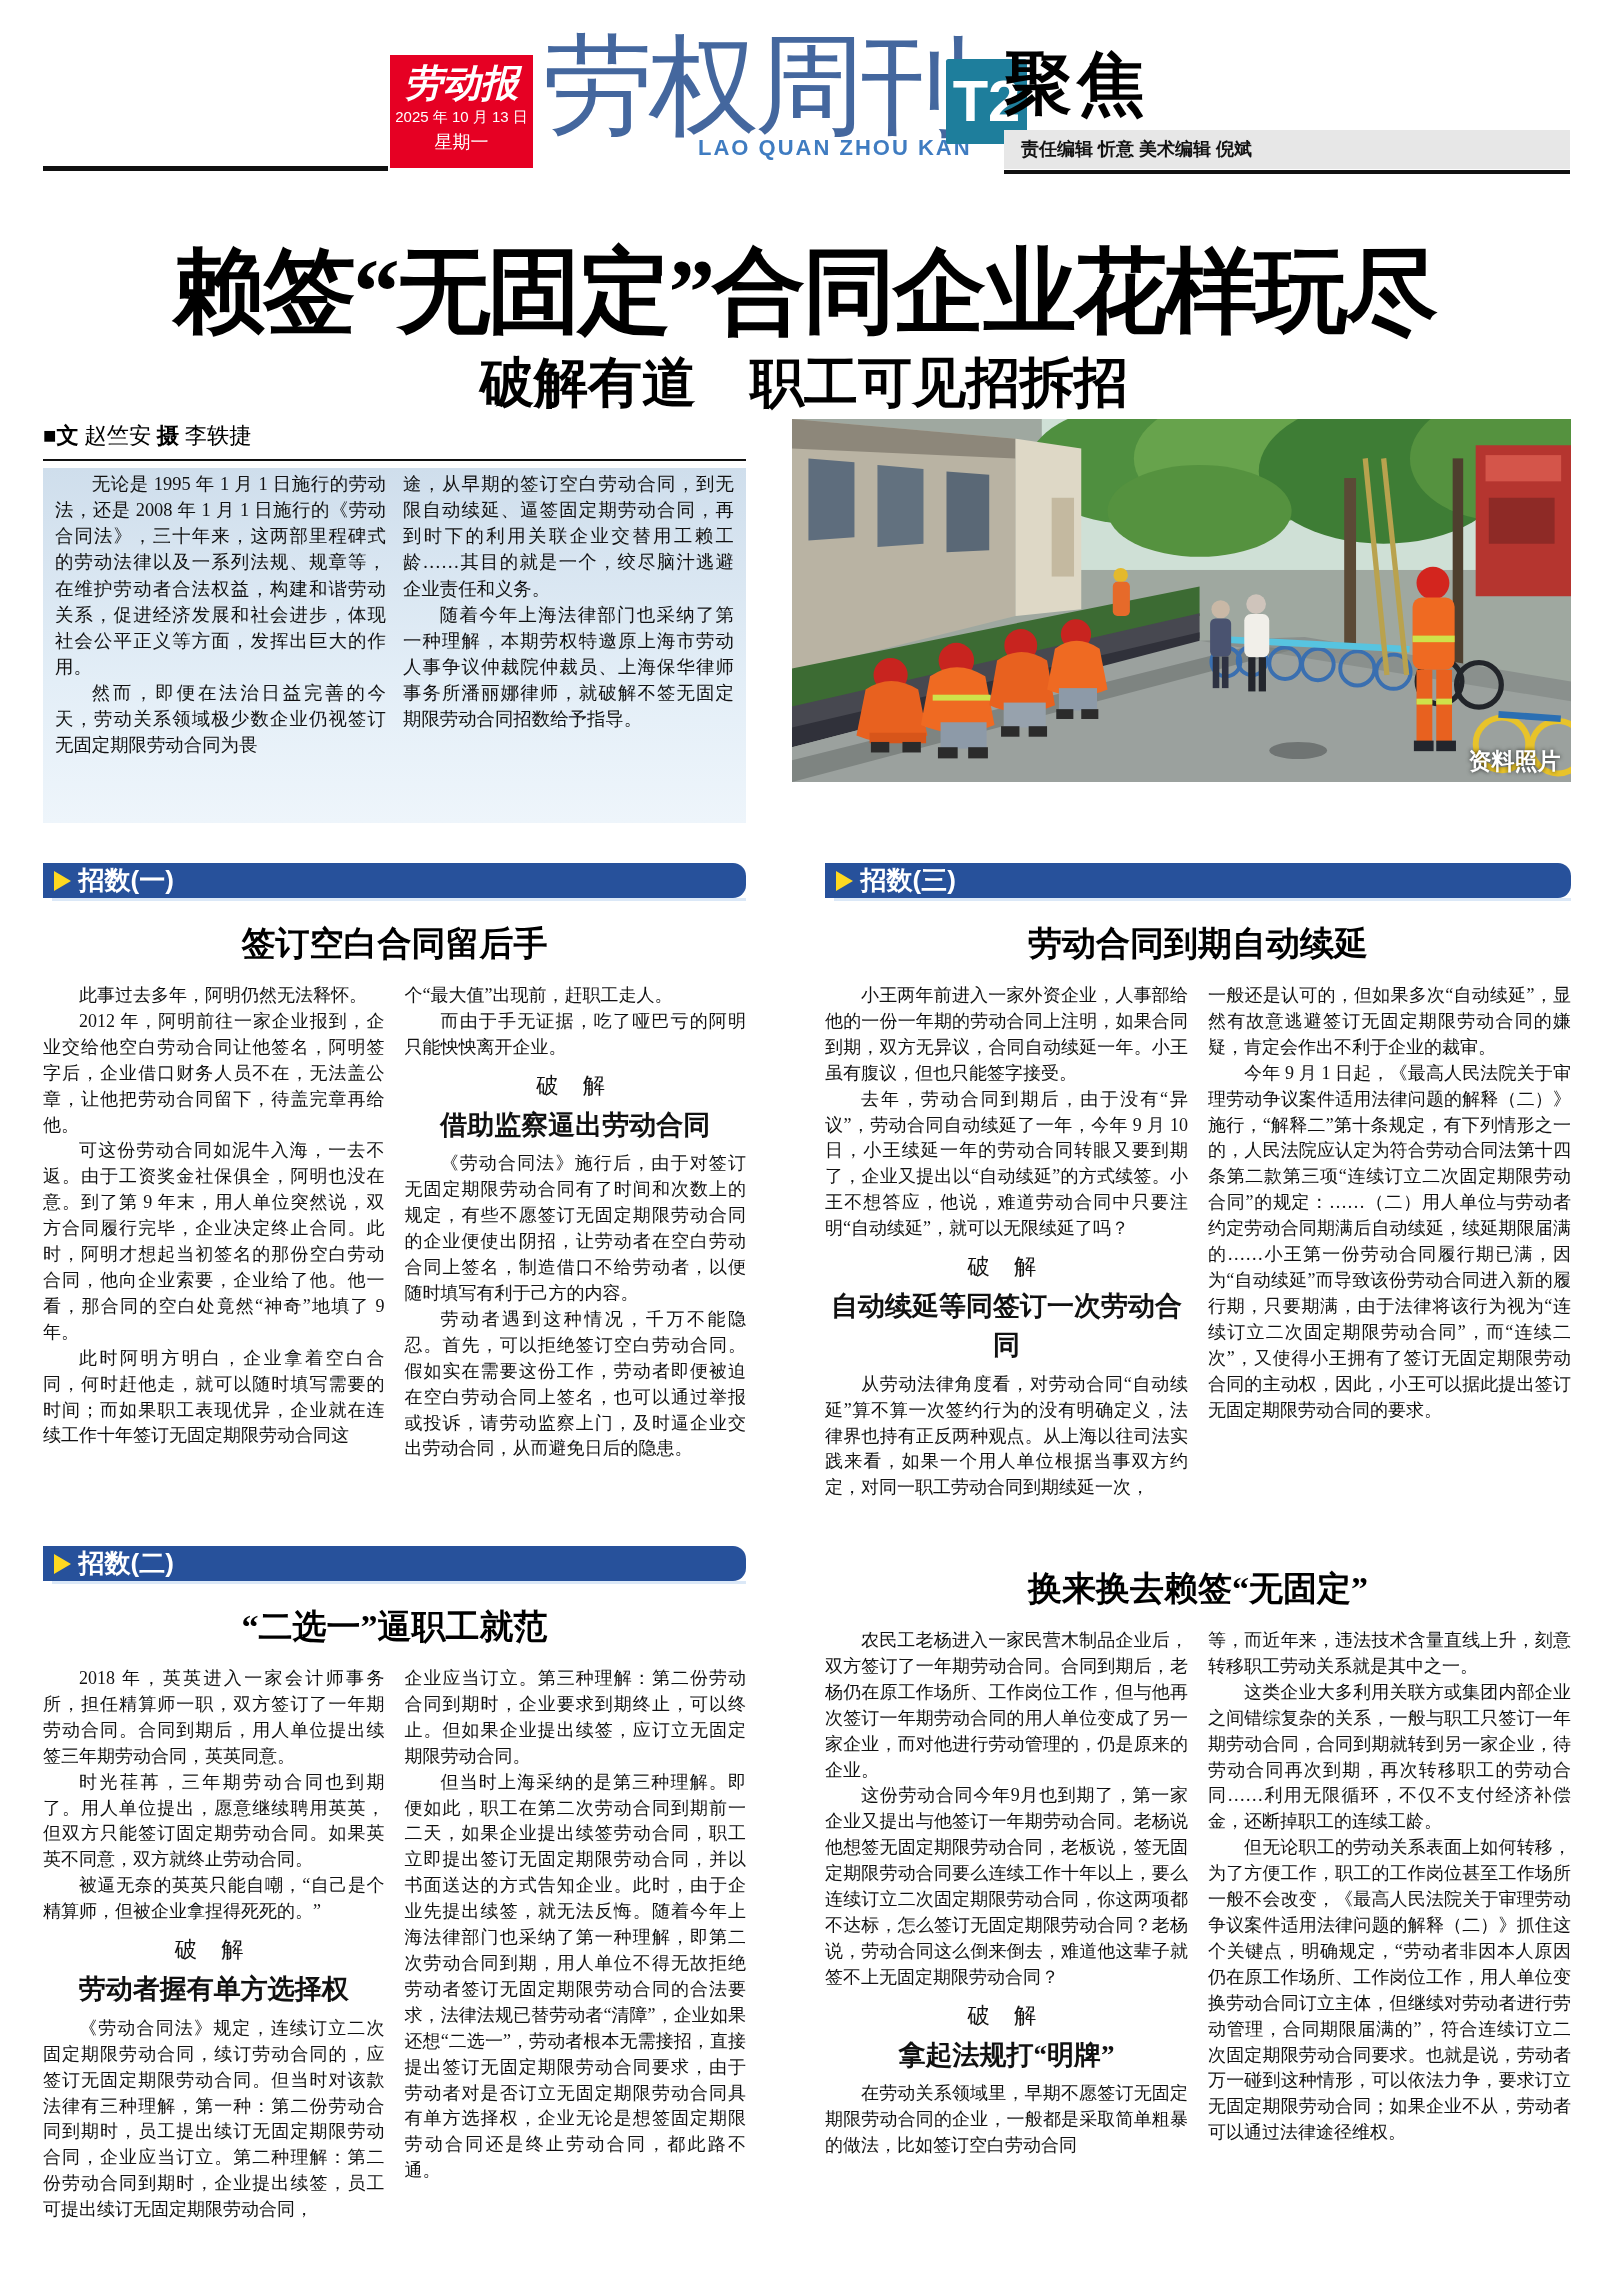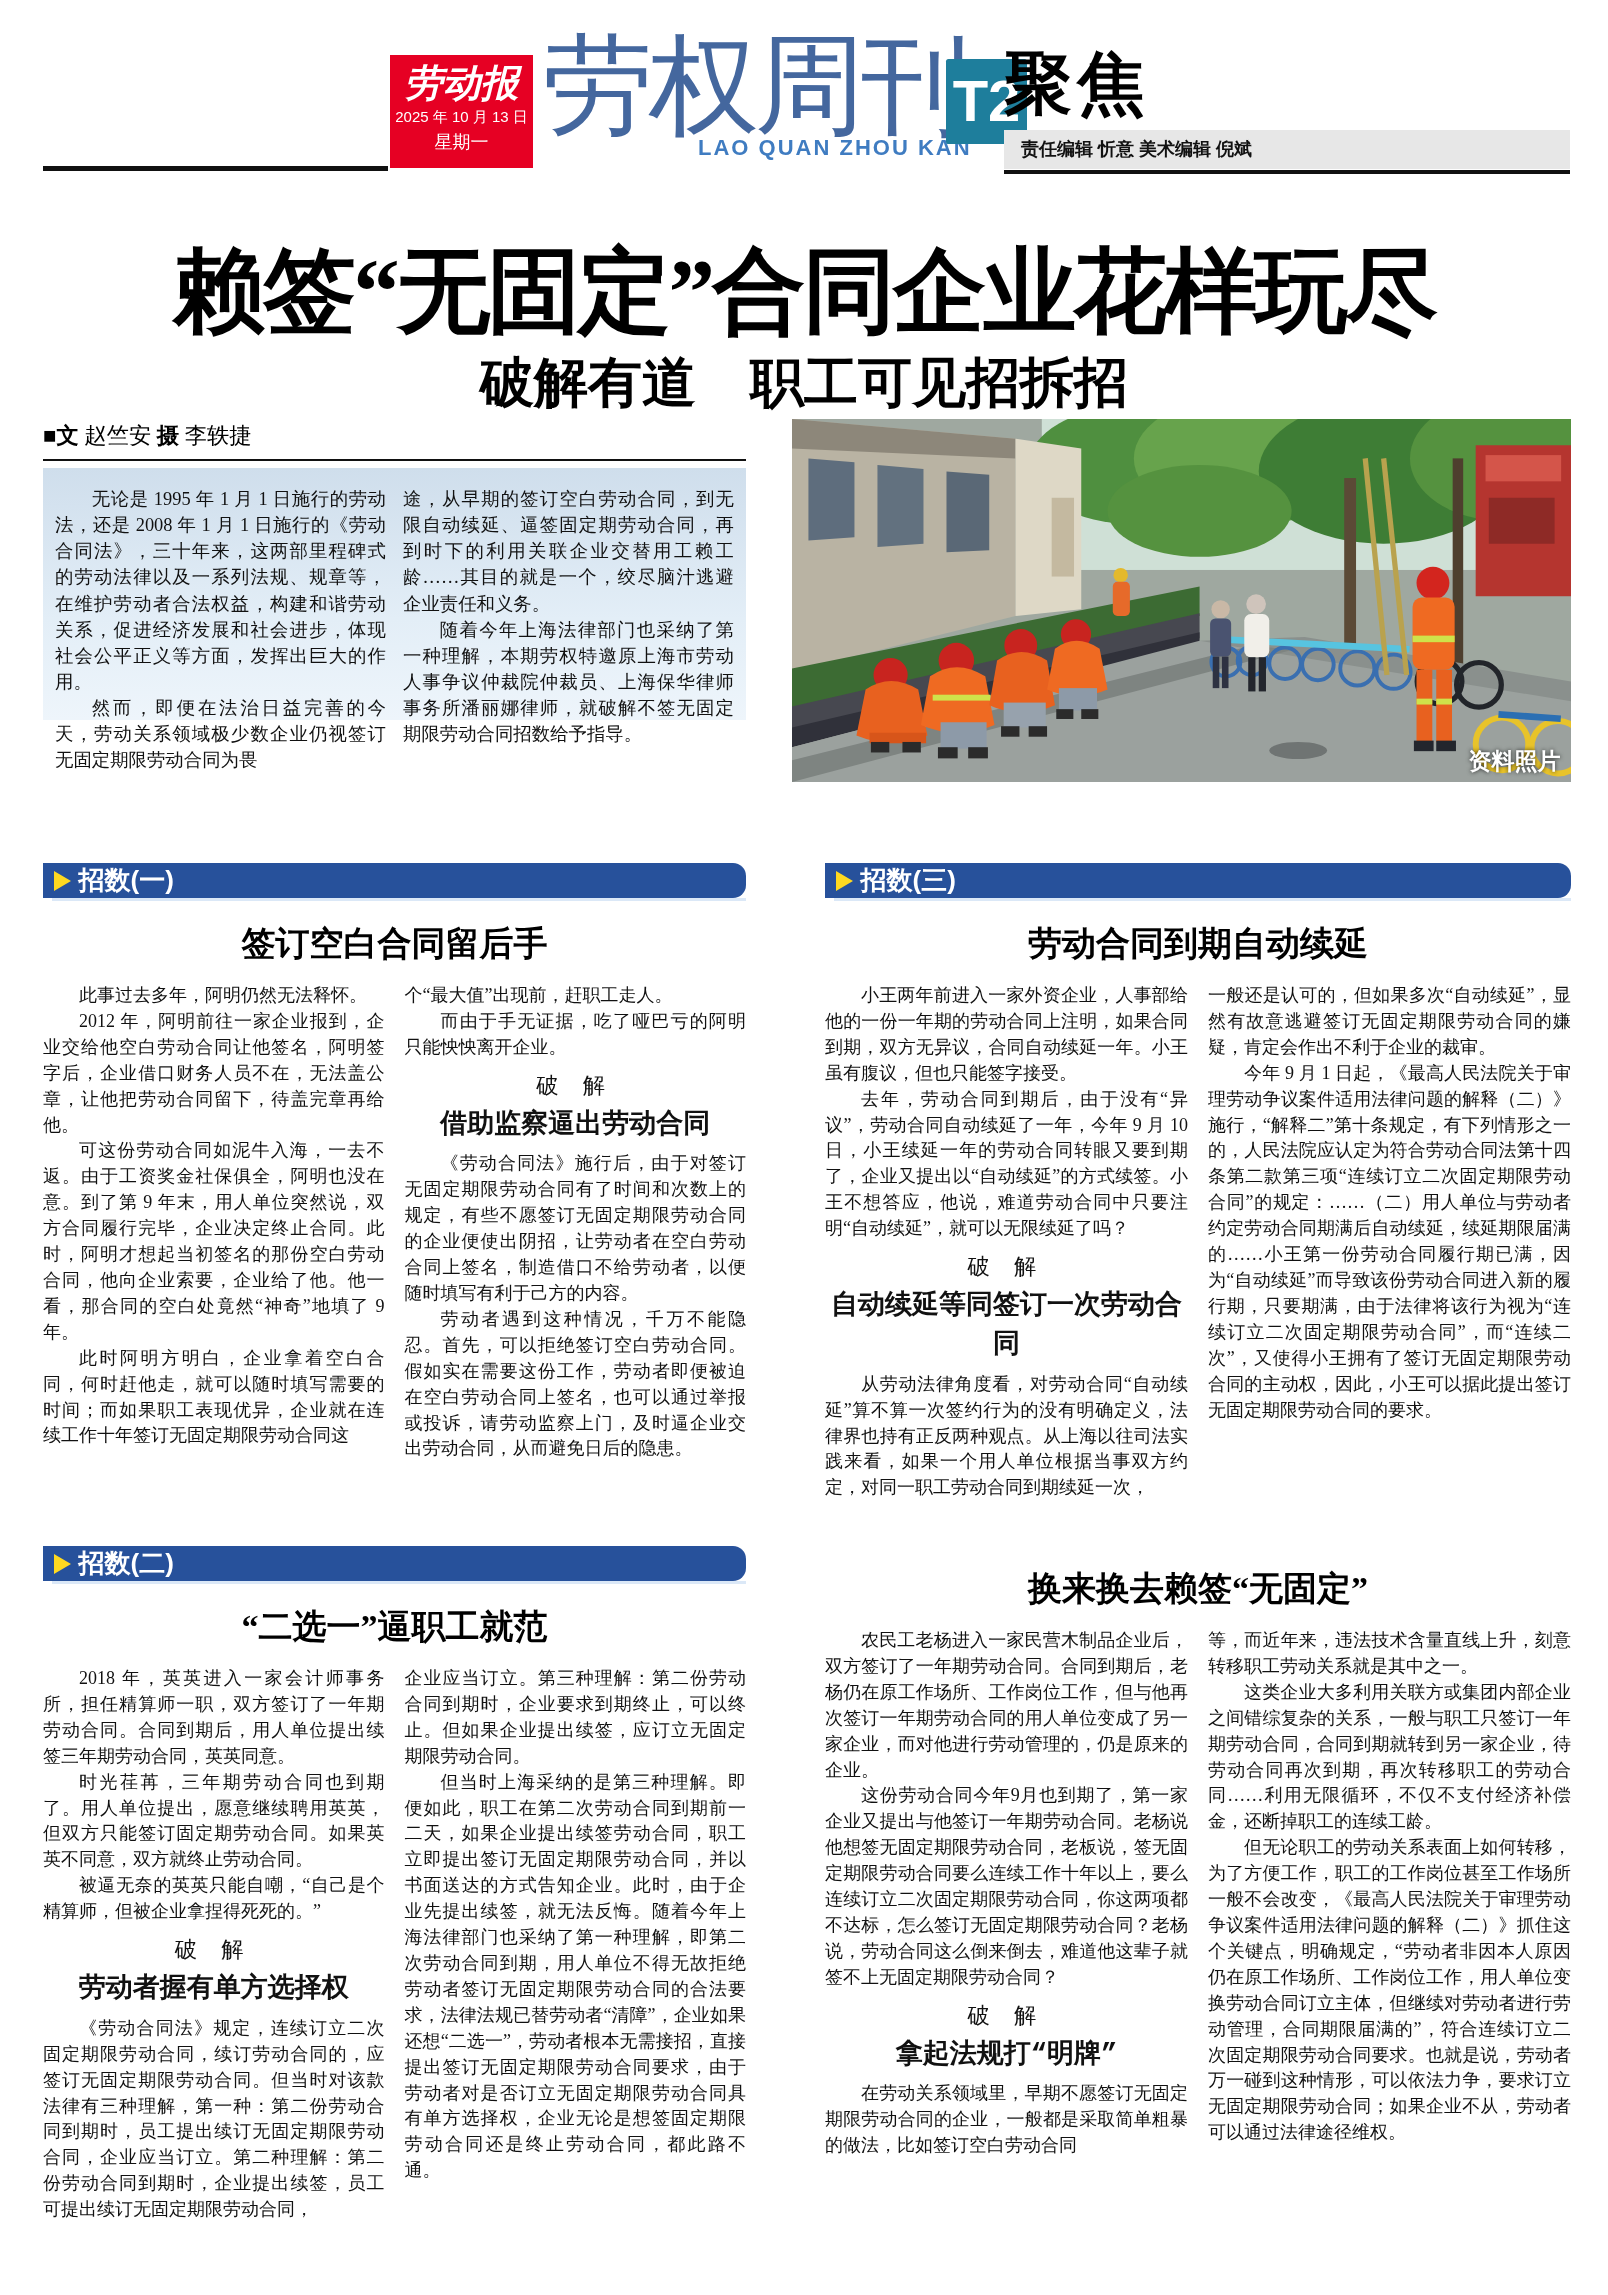--- a/index.html
+++ b/index.html
@@ -28,23 +28,23 @@
   .rule-right{position:absolute;left:1004px;top:170px;width:566px;height:4px;background:#111;}
   
   .headline{position:absolute;left:0;top:229px;width:100%;text-align:center;font-size:93px;
             font-weight:900;letter-spacing:-2.6px;color:#000;}
   .subheadline{position:absolute;left:0;top:347px;width:100%;text-align:center;font-size:54px;
                font-weight:700;color:#000;font-family:Liberation Serif, serif;}
   
   .byline{position:absolute;left:43px;top:421px;font-size:22.3px;color:#000;}
   .byline b{font-family:"Liberation Sans","DejaVu Sans",sans-serif;}
   .byline-rule{position:absolute;left:43px;top:459px;width:703px;height:2px;background:#111;}
-  .intro-box{position:absolute;left:43px;top:468px;width:703px;height:252px;
+  .intro-box{position:absolute;left:43px;top:468px;width:703px;height:355px;
              background:linear-gradient(180deg,#cfdeec 0%,#e3eef7 60%,#eef5fb 100%);
-             display:flex;gap:17px;padding:18px 12px;box-sizing:border-box;}
+             display:flex;gap:17px;padding:3px 12px;box-sizing:border-box;}
   .intro-col{flex:1;font-size:18.4px;line-height:1.42;text-align:justify;}
   .intro-col p{margin:0;text-indent:2em;}
   .intro-col p.noindent{text-indent:0;}
   
   .photo{position:absolute;left:792px;top:419px;width:779px;height:363px;overflow:hidden;background:#8f9a90;}
   .photo svg{display:block;width:100%;height:100%;}
   .photo-caption{position:absolute;right:10.5px;bottom:5.3px;color:#fff;font-size:23px;font-weight:700;
                  font-family:"Liberation Sans","DejaVu Sans",sans-serif;text-shadow:0 0 4px rgba(0,0,0,.8);}
   
   .section{position:absolute;}
@@ -56,21 +56,21 @@
   .sec-tag{color:#fff;font-size:26px;font-weight:700;font-family:"Liberation Sans","DejaVu Sans",sans-serif;
            white-space:nowrap;}
   .sec-strip{flex:1;margin-left:9.2px;background:#dbe8f7;}
   .sec-title{text-align:center;font-size:34px;font-weight:900;margin-top:20px;color:#000;}
   .sec-cols{display:flex;gap:20px;margin-top:16px;}
   .sec-col{flex:1;font-size:18px;line-height:1.44;text-align:justify;}
   .sec-col p{margin:0;text-indent:2em;}
   .sec-col p.noindent{text-indent:0;}
   .pojie{text-align:center;font-size:22.3px;letter-spacing:9.2px;margin:9.2px 0 4px 0;text-indent:0;}
   .sub-head{text-align:center;font-size:27px;font-weight:900;margin:1.3px 0 6.6px 0;
-            font-family:Liberation Mono, monospace;}
+            font-family:Liberation Serif, serif;}
   #s1{left:43px;top:863px;width:703px;height:635px;}
   #s3{left:825px;top:863px;width:746px;height:635px;}
   #s2{left:43px;top:1546px;width:703px;height:750px;}
   #s4{left:825px;top:1546px;width:746px;height:750px;}
 </style>
 </head>
 <body>
 
 <div class="page">
 

